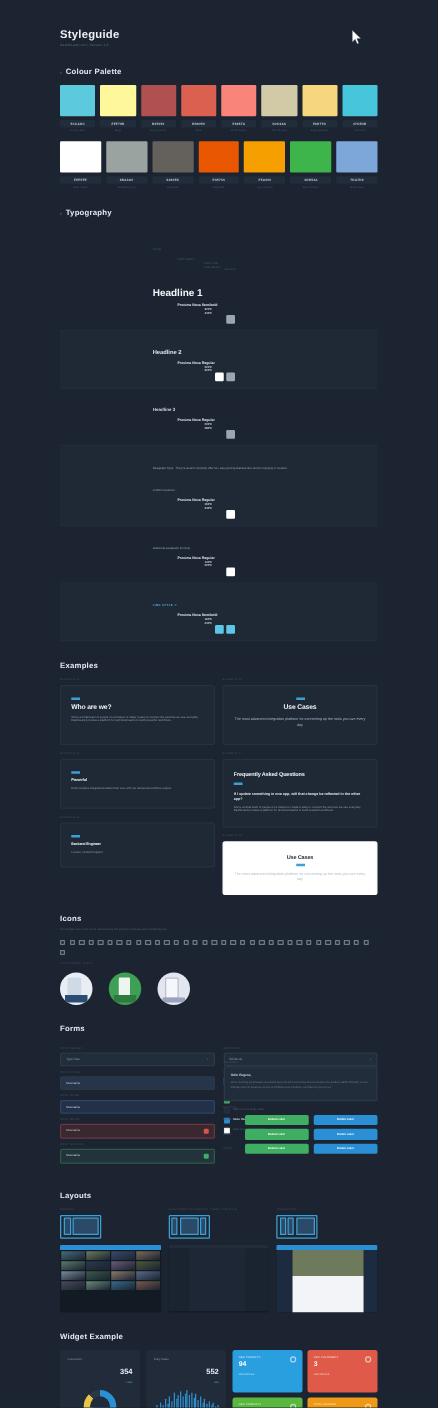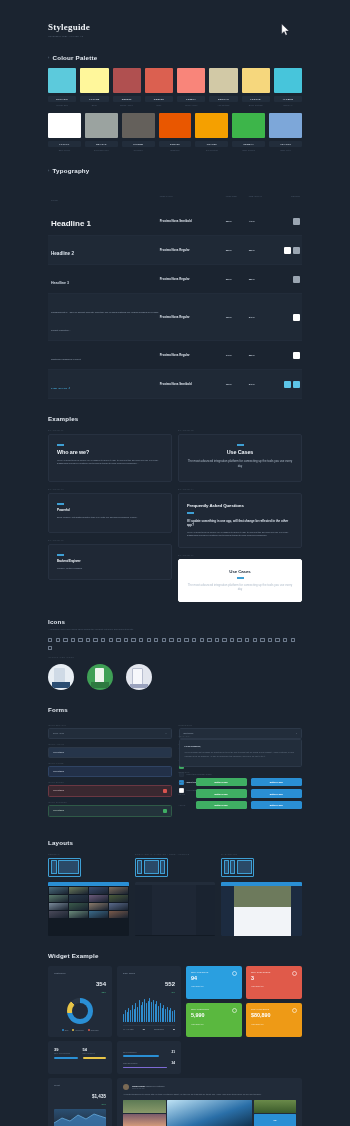--- a/index.html
+++ b/index.html
@@ -7,21 +7,21 @@
     width:350px; height:1126px;
     background:#1b2430;
     font-family:"Liberation Sans", sans-serif;
     color:#e9edf2;
     overflow:hidden;
     position:relative;
   }
   .page { width:350px; padding:0 48px; position:relative; }
 
   
-  .hdr { padding-top:22px;font-family:Liberation Serif, serif; }
+  .hdr { padding-top:22px; }
   .hdr h1 { font-size:9px; font-weight:700; letter-spacing:.2px; color:#eef2f6; }
   .hdr .sub { font-size:2.6px; color:#5d6b7d; margin-top:3px; letter-spacing:.2px; }
   .cursor { position:absolute; right:60px; top:24px; width:9px; height:12px; }
 
   
   .sect { margin-top:16px; }
   .sect-title { font-size:6.2px; font-weight:700; color:#e4eaf1; letter-spacing:.2px;
                 display:flex; align-items:center; gap:3px; }
   .caret { color:#66768a; font-size:4px; }
   .sect-note { font-size:2.4px; color:#4e5c6e; margin-top:3px; line-height:1.5; }
@@ -29,21 +29,21 @@
   
   .pal-row { display:flex; gap:4px; margin-top:7px; }
   .sw { flex:1; }
   .sw .chip { width:100%; height:25px; border-radius:1px; }
   .sw .hex { margin-top:3px; background:#222d3b; border-radius:1px; text-align:center;
              font-size:2.5px; font-weight:700; color:#c3ccd8; padding:1.6px 0; letter-spacing:.2px; }
   .sw .nm { font-size:2.1px; color:#4a5668; text-align:center; margin-top:2px; }
 
   
   .typo { margin-top:8px; }
-  .trow { display:flex; align-items:center; padding:5px 0; border-bottom:1px solid #222c3a; }
+  .trow { display:flex; align-items:center; padding:5px 0; border-bottom:1px solid #222c3a;flex-direction:column; }
   .trow.alt { background:#1f2936; }
   .tc1 { width:44%; padding-left:3px; }
   .tc2 { width:26%; font-size:2.8px; font-weight:700; color:#dfe6ee; }
   .tc3 { width:9%; font-size:2.4px; font-weight:700; color:#c8d2de; }
   .tc4 { width:9%; font-size:2.4px; font-weight:700; color:#c8d2de; }
   .tc5 { width:12%; display:flex; gap:2px; justify-content:flex-end; padding-right:2px; }
   .tc5 i { width:7px; height:7px; border-radius:1px; display:block; }
   .h1s { font-size:8px; font-weight:700; color:#f2f5f8; }
   .h2s { font-size:4.6px; font-weight:600; color:#dbe3ec; }
   .h3s { font-size:3.6px; font-weight:600; color:#ccd5e0; }

